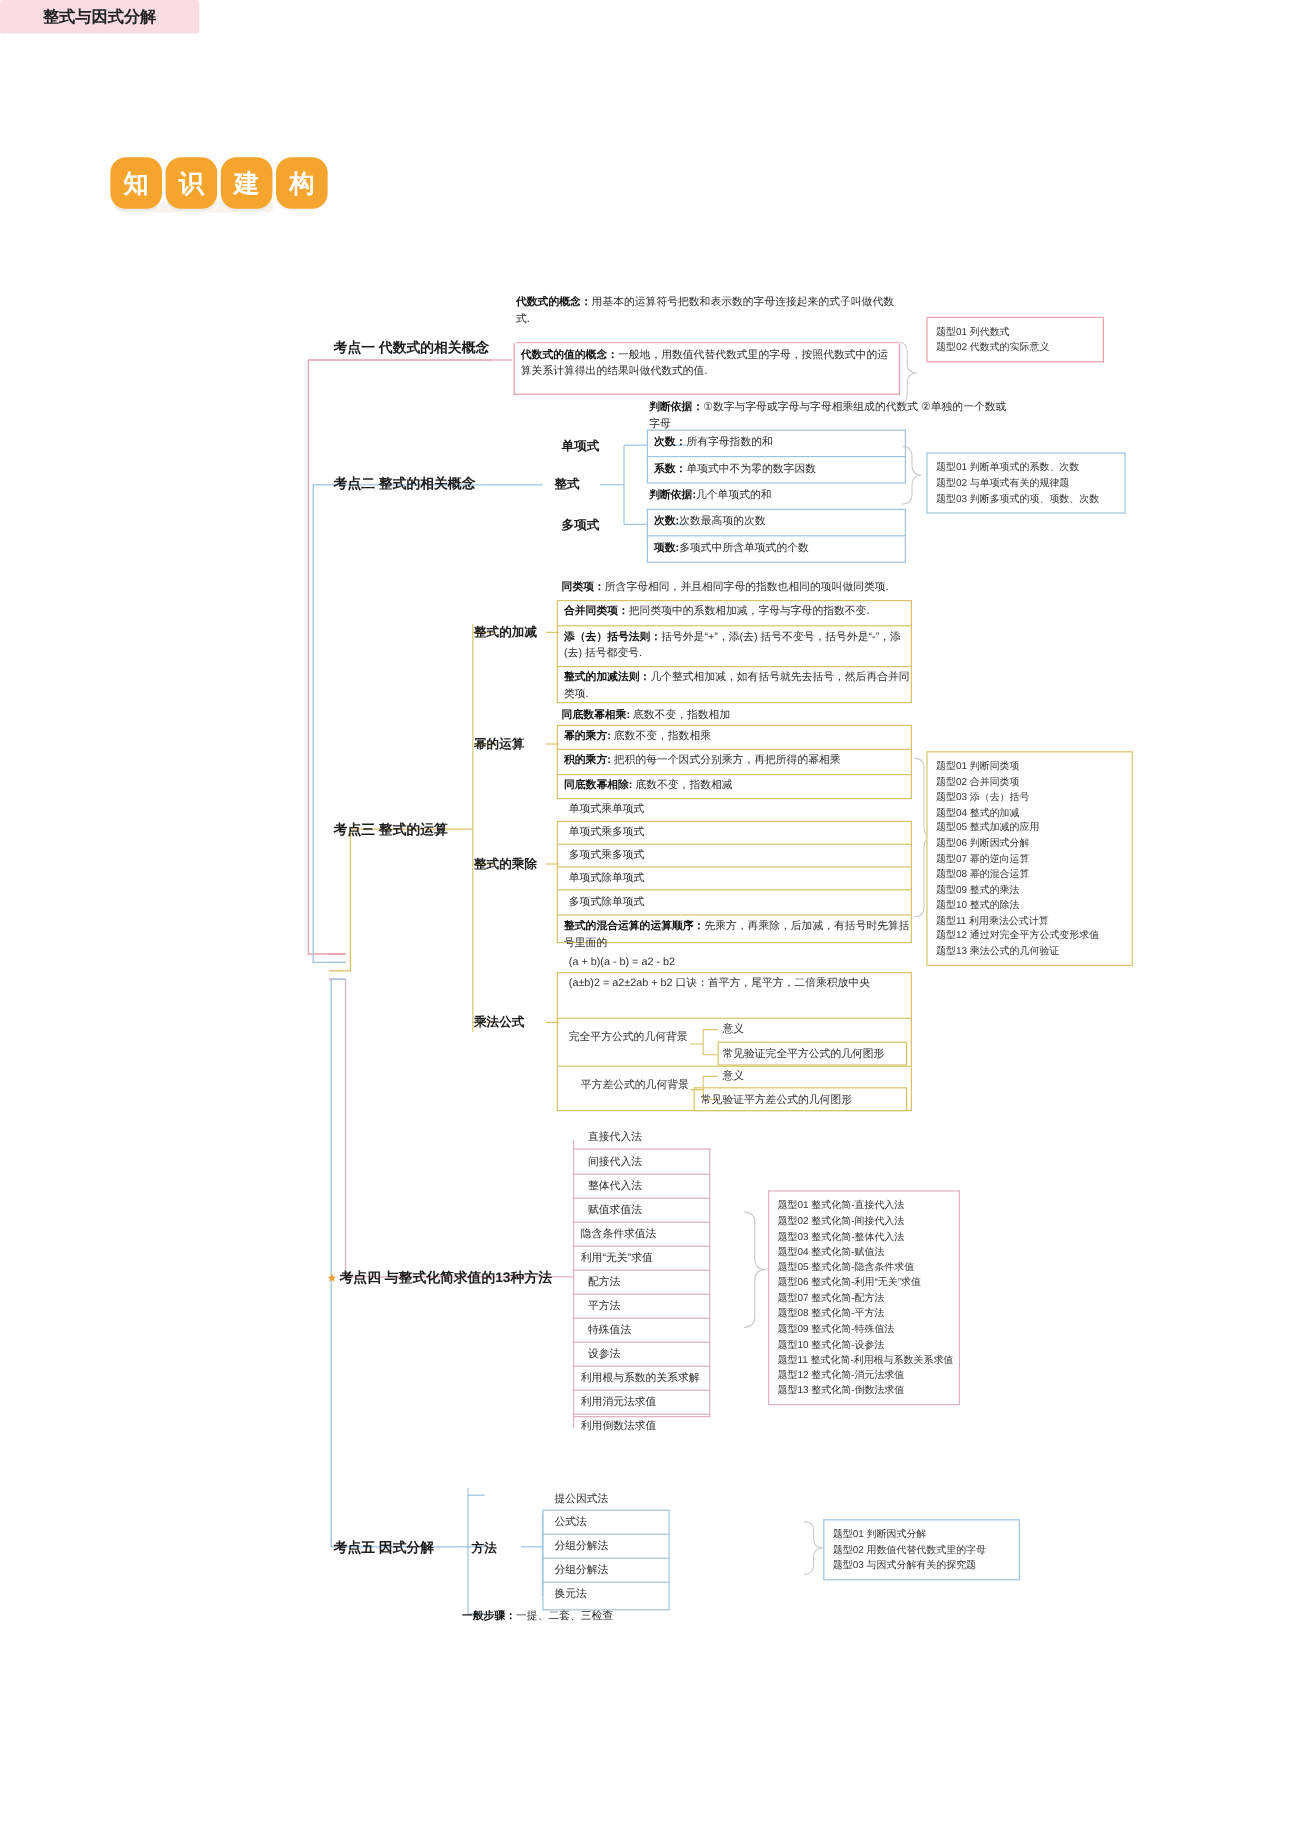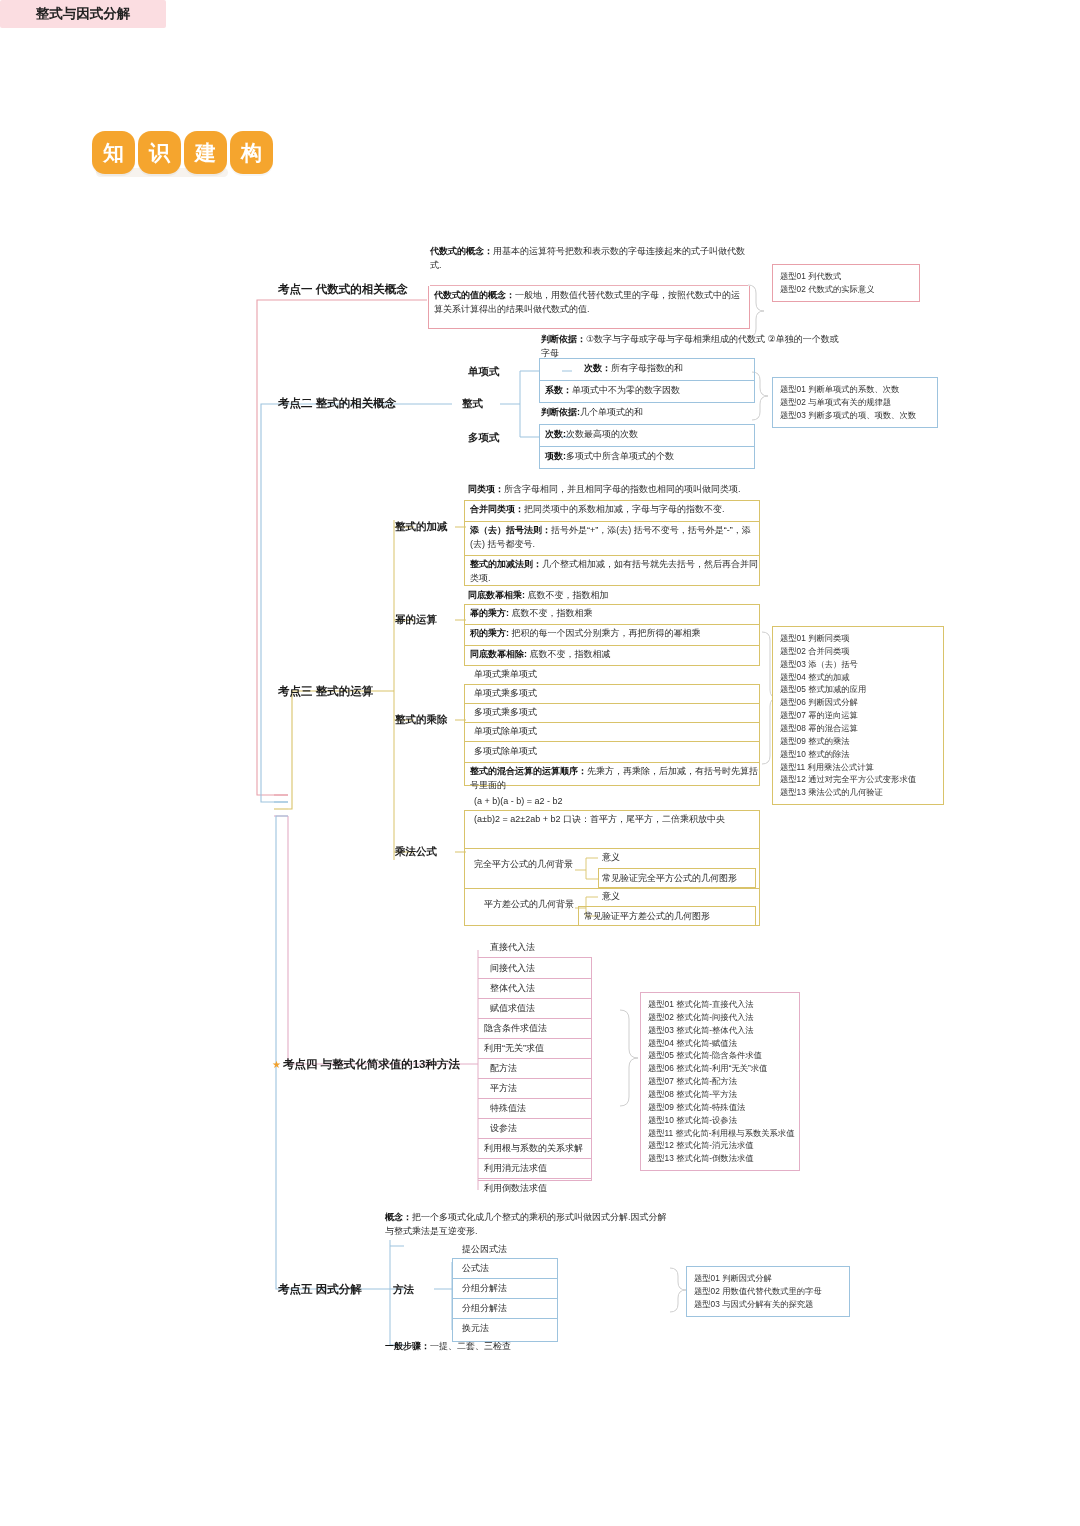--- a/index.html
+++ b/index.html
@@ -159,21 +159,21 @@
   <div class="sub" style="left:462px;top:397px;">整式</div>
 
   <div class="sub" style="left:468px;top:365px;">单项式</div>
   <div class="sub" style="left:468px;top:431px;">多项式</div>
 
   <div class="tbox" style="left:541px;top:333px;width:300px;">
     <span class="b">判断依据：</span><span style="display:inline;">①数字与字母或字母与字母相乘组成的代数式
 ②单独的一个数或字母</span>
   </div>
   <div class="node" style="left:539px;top:358px;width:216px;height:45px;border:1px solid #9dc3de;"></div>
-  <div class="tbox" style="left:545px;top:362px;width:210px;margin-left:39px;">
+  <div class="tbox" style="left:545px;top:362px;width:210px;">
     <span class="b">次数：</span><span>所有字母指数的和</span>
   </div>
   <div class="hr bg-blue" style="left:539px;top:380px;width:216px;"></div>
   <div class="tbox" style="left:545px;top:384px;width:210px;">
     <span class="b">系数：</span><span>单项式中不为零的数字因数</span>
   </div>
 
   <div class="tbox" style="left:541px;top:406px;width:300px;">
     <span class="b">判断依据:</span><span>几个单项式的和</span>
   </div>
@@ -339,23 +339,20 @@
     <div>题型10 整式化简-设参法</div>
     <div>题型11 整式化简-利用根与系数关系求值</div>
     <div>题型12 整式化简-消元法求值</div>
     <div>题型13 整式化简-倒数法求值</div>
   </div>
 
   <div class="kp" style="left:278px;top:1282px;">
     <span>考点五  因式分解</span>
   </div>
 
-  <div class="tbox" style="left:385px;top:1211px;width:290px;">
-    <span class="b">概念：</span><span>把一个多项式化成几个整式的乘积的形式叫做因式分解.因式分解与整式乘法是互逆变形.</span>
-  </div>
 
   <div class="sub" style="left:393px;top:1283px;">方法</div>
 
   <div class="node" style="left:452px;top:1258px;width:106px;height:84px;border:1px solid #9dc3de;"></div>
   <div class="tbox" style="left:462px;top:1243px;width:100px;">提公因式法</div>
   <div class="tbox" style="left:462px;top:1262px;width:100px;">公式法</div>
   <div class="hr bg-blue" style="left:452px;top:1278px;width:106px;"></div>
   <div class="tbox" style="left:462px;top:1282px;width:100px;">分组分解法</div>
   <div class="hr bg-blue" style="left:452px;top:1298px;width:106px;"></div>
   <div class="tbox" style="left:462px;top:1302px;width:100px;">分组分解法</div>

